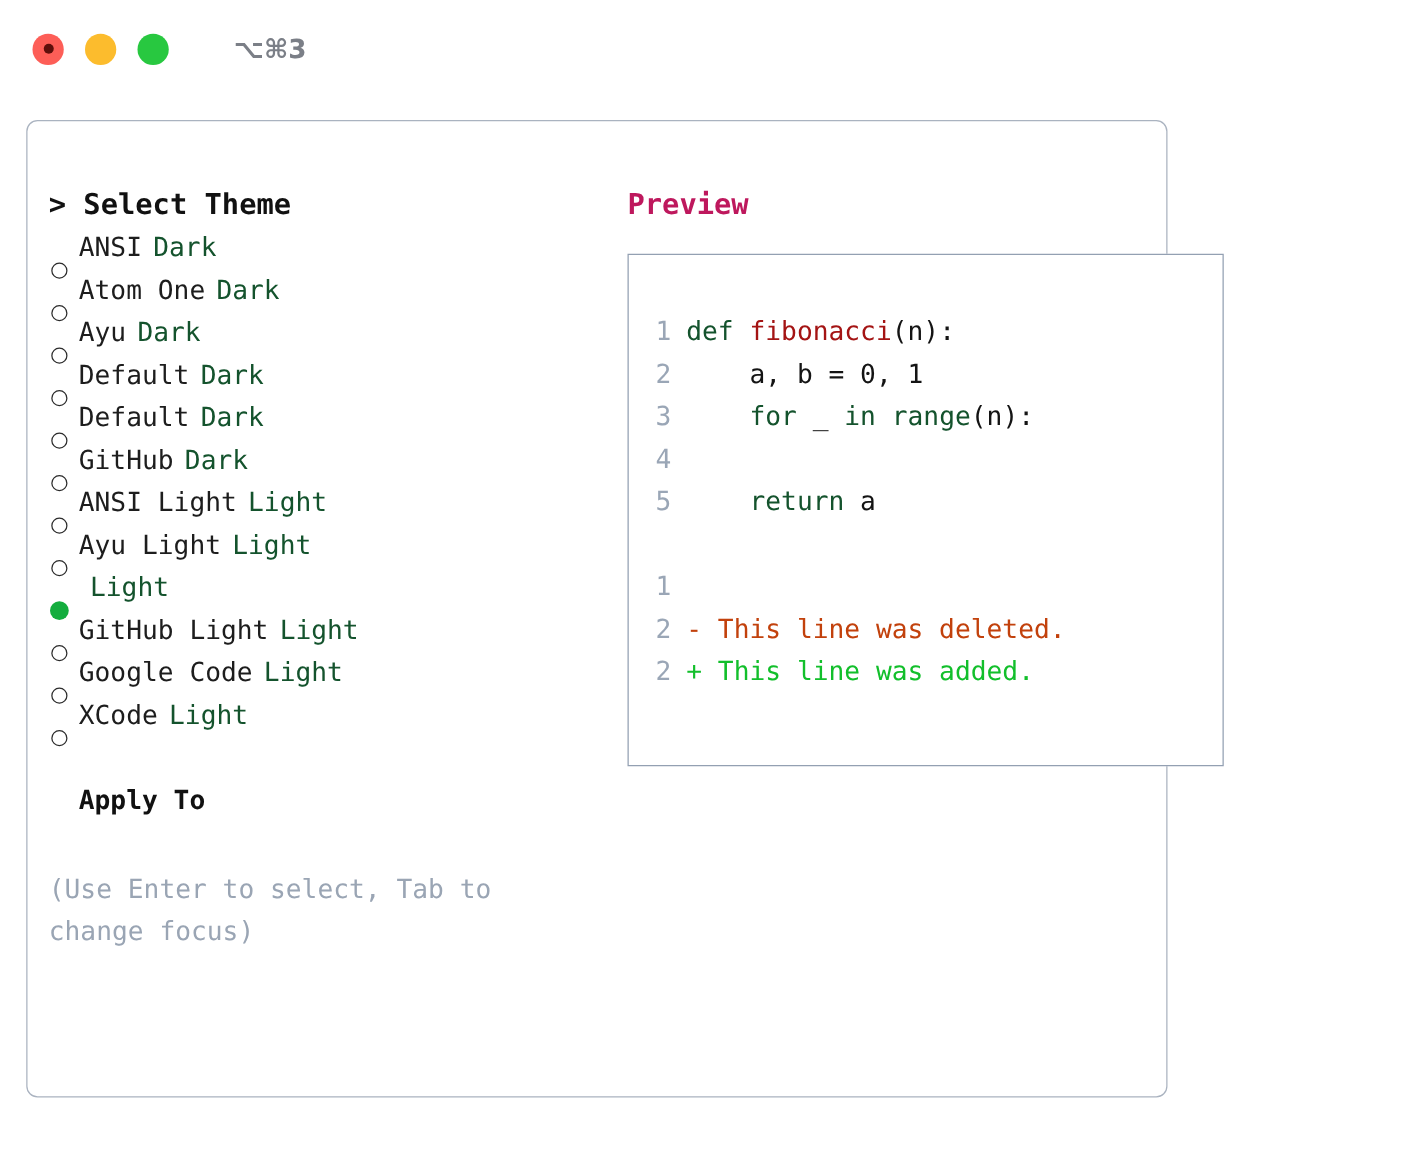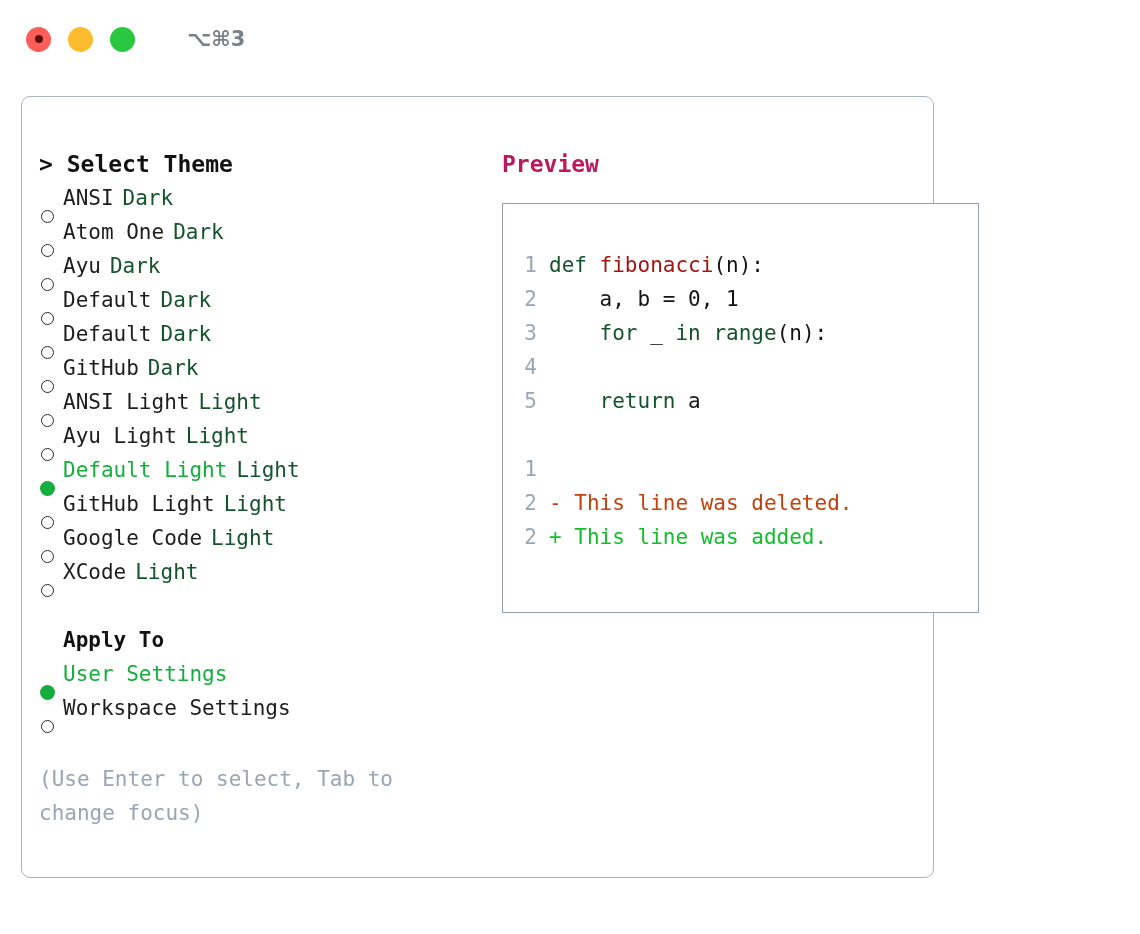--- a/index.html
+++ b/index.html
@@ -226,31 +226,27 @@
         <div class="section-title">&gt; Select Theme</div>
         <div class="theme-list" id="theme-list">
             <div class="opt-row"><span class="bullet"><span class="ring"></span></span><span class="opt-label">ANSI</span><span class="opt-tag">Dark</span></div>
             <div class="opt-row"><span class="bullet"><span class="ring"></span></span><span class="opt-label">Atom One</span><span class="opt-tag">Dark</span></div>
             <div class="opt-row"><span class="bullet"><span class="ring"></span></span><span class="opt-label">Ayu</span><span class="opt-tag">Dark</span></div>
             <div class="opt-row"><span class="bullet"><span class="ring"></span></span><span class="opt-label">Default</span><span class="opt-tag">Dark</span></div>
             <div class="opt-row"><span class="bullet"><span class="ring"></span></span><span class="opt-label">Default</span><span class="opt-tag">Dark</span></div>
             <div class="opt-row"><span class="bullet"><span class="ring"></span></span><span class="opt-label">GitHub</span><span class="opt-tag">Dark</span></div>
             <div class="opt-row"><span class="bullet"><span class="ring"></span></span><span class="opt-label">ANSI Light</span><span class="opt-tag">Light</span></div>
             <div class="opt-row"><span class="bullet"><span class="ring"></span></span><span class="opt-label">Ayu Light</span><span class="opt-tag">Light</span></div>
-            <div class="opt-row selected"><span class="bullet"><span class="dot"></span></span><span class="opt-label">Default Light</span><span class="opt-tag">Light</span></div>
+            <div class="opt-row selected"><span class="bullet"><span class="dot"></span></span><span class="opt-tag">Light</span></div>
             <div class="opt-row"><span class="bullet"><span class="ring"></span></span><span class="opt-label">GitHub Light</span><span class="opt-tag">Light</span></div>
             <div class="opt-row"><span class="bullet"><span class="ring"></span></span><span class="opt-label">Google Code</span><span class="opt-tag">Light</span></div>
             <div class="opt-row"><span class="bullet"><span class="ring"></span></span><span class="opt-label">XCode</span><span class="opt-tag">Light</span></div>
           </div>
 
         <div class="apply-head">Apply To</div>
-        <div id="apply-list">
-            <div class="opt-row selected"><span class="bullet"><span class="dot"></span></span><span class="opt-label">User Settings</span></div>
-            <div class="opt-row"><span class="bullet"><span class="ring"></span></span><span class="opt-label">Workspace Settings</span></div>
-          </div>
 
         <div class="hint">(Use Enter to select, Tab to change focus)</div>
       </div>
 
       <div class="col-right">
         <div class="preview-title">Preview</div>
         <div class="preview-box">
           <div id="code-block">
               <div class="code-line"><span class="lineno">1</span><span class="code-text"><span class="tok-kw">def </span><span class="tok-fn">fibonacci</span><span class="tok-plain">(n):</span></span></div>
               <div class="code-line"><span class="lineno">2</span><span class="code-text"><span class="tok-plain">    a, b = 0, 1</span></span></div>

